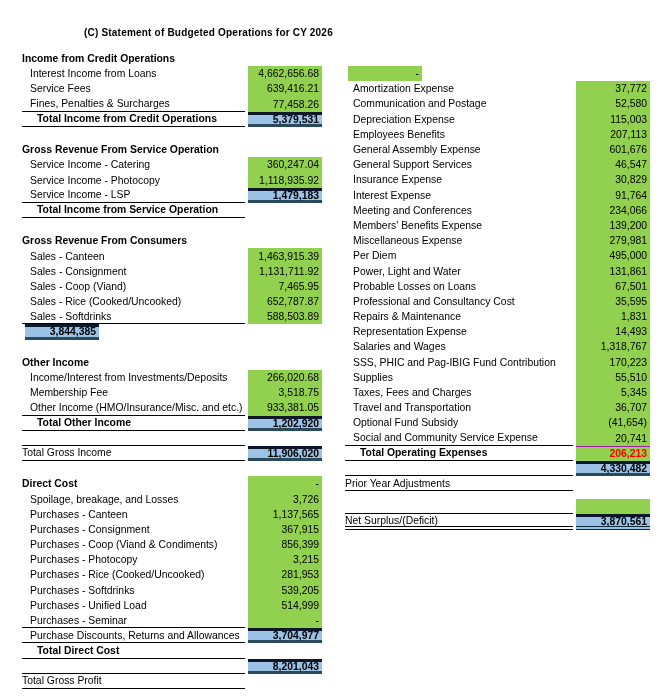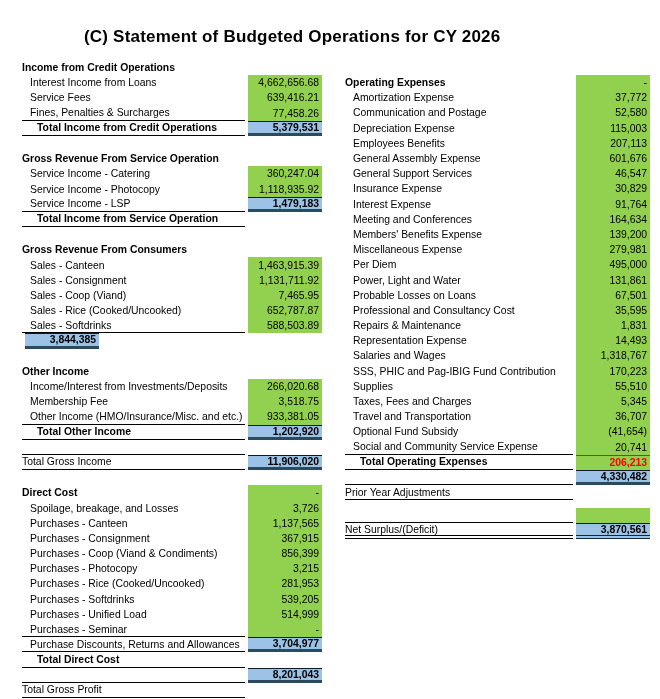--- a/index.html
+++ b/index.html
@@ -10,21 +10,21 @@
   }
   *{box-sizing:border-box;}
   html,body{margin:0;padding:0;}
   body{
     width:660px;height:699px;background:#ffffff;
     font-family:"Liberation Sans","DejaVu Sans",sans-serif;
     color:#000;overflow:hidden;
   }
   .title{
     margin:27px 0 13px 84px;
-    font-size:17px;font-weight:bold;letter-spacing:.2px;
+    font-size:10px;font-weight:bold;letter-spacing:.2px;
   }
   .columns{display:flex;padding-left:22px;align-items:flex-start;}
   .col{width:300px;}
   .col.right{margin-left:23px;width:305px;padding-top:15px;}
   .row{display:flex;height:15.2px;align-items:center;}
   .row.halfblank{height:8px;}
   .lbl{
     flex:1 1 auto;min-width:0;height:100%;
     display:flex;align-items:center;
     font-size:10.4px;white-space:nowrap;
@@ -36,21 +36,21 @@
   .row.rb .lbl{border-bottom:1.5px solid #000;}
   .row.db .lbl{border-bottom:4px double #000;}
   .val{
     flex:0 0 74px;margin-left:3px;height:100%;
     display:flex;align-items:center;justify-content:flex-end;
     font-size:10.4px;padding-right:3px;
   }
   .val.c-green{background:var(--green);}
   .val.c-blue{
     background:var(--blue);font-weight:bold;
-    border-top:1px solid #0f172a;border-bottom:3px solid var(--dark);
+    border-top:3px solid #0f172a;border-bottom:3px solid var(--dark);
   }
   .row.db .val.c-blue{border-bottom:4px double #0c2a3a;}
   .val.c-greenred{
     background:var(--green);color:var(--red);font-weight:bold;
     border-top:1px solid #a21caf;
   }
 </style>
 </head>
 <body>
 
@@ -221,21 +221,20 @@
           <div class="lbl"></div>
           <div class="val c-blue">8,201,043</div>
         </div>
         <div class="row grand rb">
           <div class="lbl">Total Gross Profit</div>
           <div class="val"></div>
         </div>
       </div>
     <div class="col right" id="col-right">
         <div class="row header">
-          <div class="lbl">Operating Expenses</div>
           <div class="val c-green">-</div>
         </div>
         <div class="row item">
           <div class="lbl">Amortization Expense</div>
           <div class="val c-green">37,772</div>
         </div>
         <div class="row item">
           <div class="lbl">Communication and Postage</div>
           <div class="val c-green">52,580</div>
         </div>
@@ -258,21 +257,21 @@
         <div class="row item">
           <div class="lbl">Insurance Expense</div>
           <div class="val c-green">30,829</div>
         </div>
         <div class="row item">
           <div class="lbl">Interest Expense</div>
           <div class="val c-green">91,764</div>
         </div>
         <div class="row item">
           <div class="lbl">Meeting and Conferences</div>
-          <div class="val c-green">164,634</div>
+          <div class="val c-green">234,066</div>
         </div>
         <div class="row item">
           <div class="lbl">Members' Benefits Expense</div>
           <div class="val c-green">139,200</div>
         </div>
         <div class="row item">
           <div class="lbl">Miscellaneous Expense</div>
           <div class="val c-green">279,981</div>
         </div>
         <div class="row item">

